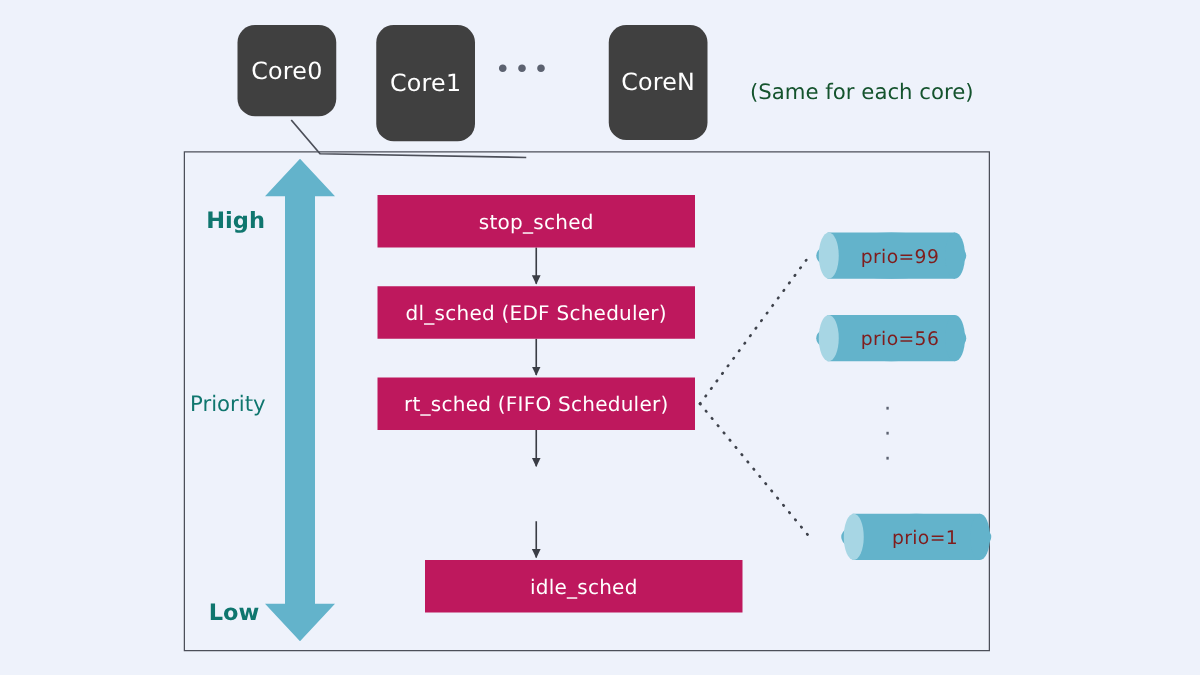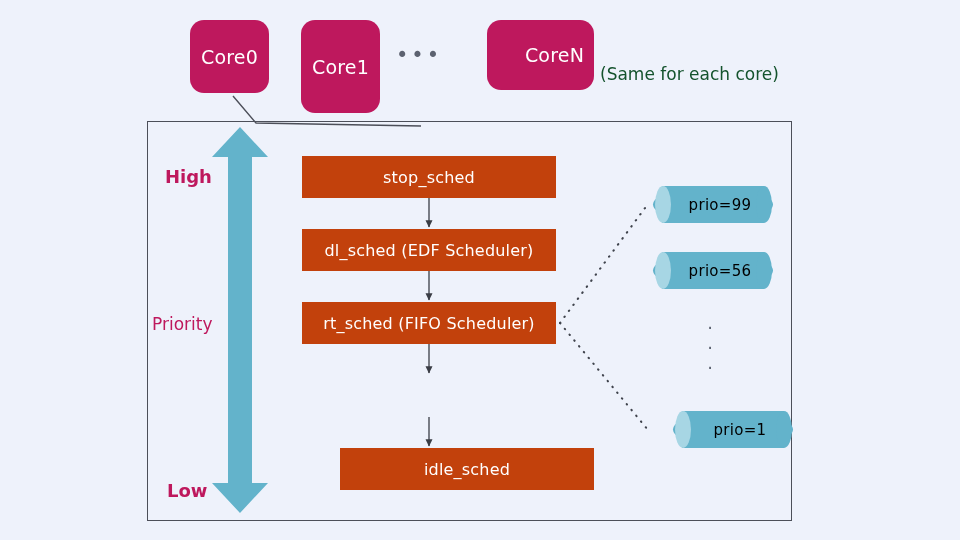--- a/index.html
+++ b/index.html
@@ -27,32 +27,32 @@
     position: absolute;
     left: 0; top: 0;
     width: 960px;
     height: 540px;
     pointer-events: none;
   }
 
   
   .core-box {
     position: absolute;
-    background: #be185d;
+    background: #404040;
     border-radius: 14px;
     color: #ffffff;
     font-size: 19px;
     display: flex;
     align-items: center;
     justify-content: center;
     letter-spacing: 0.2px;
   }
   .core0 { left: 190px; top: 20px;  width: 79px; height: 73px; }
   .core1 { left: 301px; top: 20px;  width: 79px; height: 93px; }
-  .coren { left: 487px; top: 20px;  width: 79px; height: 70px; padding-left: 28px; }
+  .coren { left: 487px; top: 20px;  width: 79px; height: 92px; }
 
   .core-ellipsis {
     position: absolute;
     left: 399px;
     top: 43px;
     width: 40px;
     height: 24px;
     color: #5c6270;
     font-size: 21px;
     letter-spacing: 3px;
@@ -76,36 +76,36 @@
     left: 147px;
     top: 121px;
     width: 645px;
     height: 400px;
     border: 1.6px solid #4c4f59;
     box-sizing: border-box;
     background: transparent;
   }
   .axis-label {
     position: absolute;
-    color: #be185d;
+    color: #0f766e;
     font-size: 17px;
     white-space: nowrap;
   }
   .axis-label.bold { font-weight: bold; font-size: 18px; }
   .lbl-high     { left: 165px; top: 166px; }
   .lbl-priority { left: 152px; top: 314px; text-align: right; }
   .lbl-low      { left: 167px; top: 480px; }
 
   
   .sched-box {
     position: absolute;
     left: 302px;
     width: 254px;
     height: 42px;
-    background: #c2410c;
+    background: #be185d;
     color: #ffffff;
     font-size: 16px;
     display: flex;
     align-items: center;
     justify-content: center;
     white-space: nowrap;
     letter-spacing: 0.2px;
   }
   .sb0 { top: 156px; }
   .sb1 { top: 229px; }
@@ -153,21 +153,21 @@
   .cyl .label {
     position: absolute;
     left: 0; top: 0;
     width: 120px;
     height: 37px;
     display: flex;
     align-items: center;
     justify-content: center;
     padding-left: 14px;
     box-sizing: border-box;
-    color: #000000;
+    color: #7f1d1d;
     font-size: 15px;
     letter-spacing: 0.3px;
   }
   .cy0 { left: 653px; top: 186px; }
   .cy1 { left: 653px; top: 252px; }
   .cy2 { left: 673px; top: 411px; }
 
   .prio-ellipsis {
     position: absolute;
     left: 700px;

